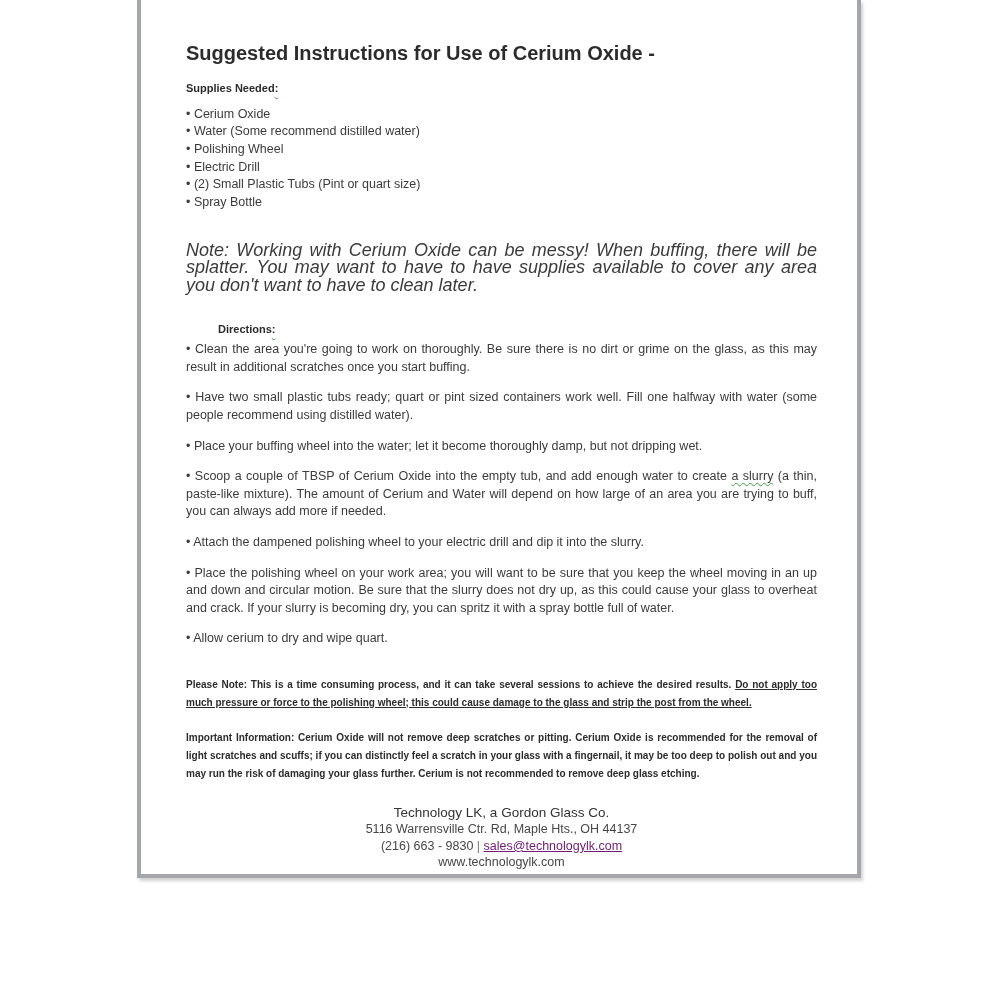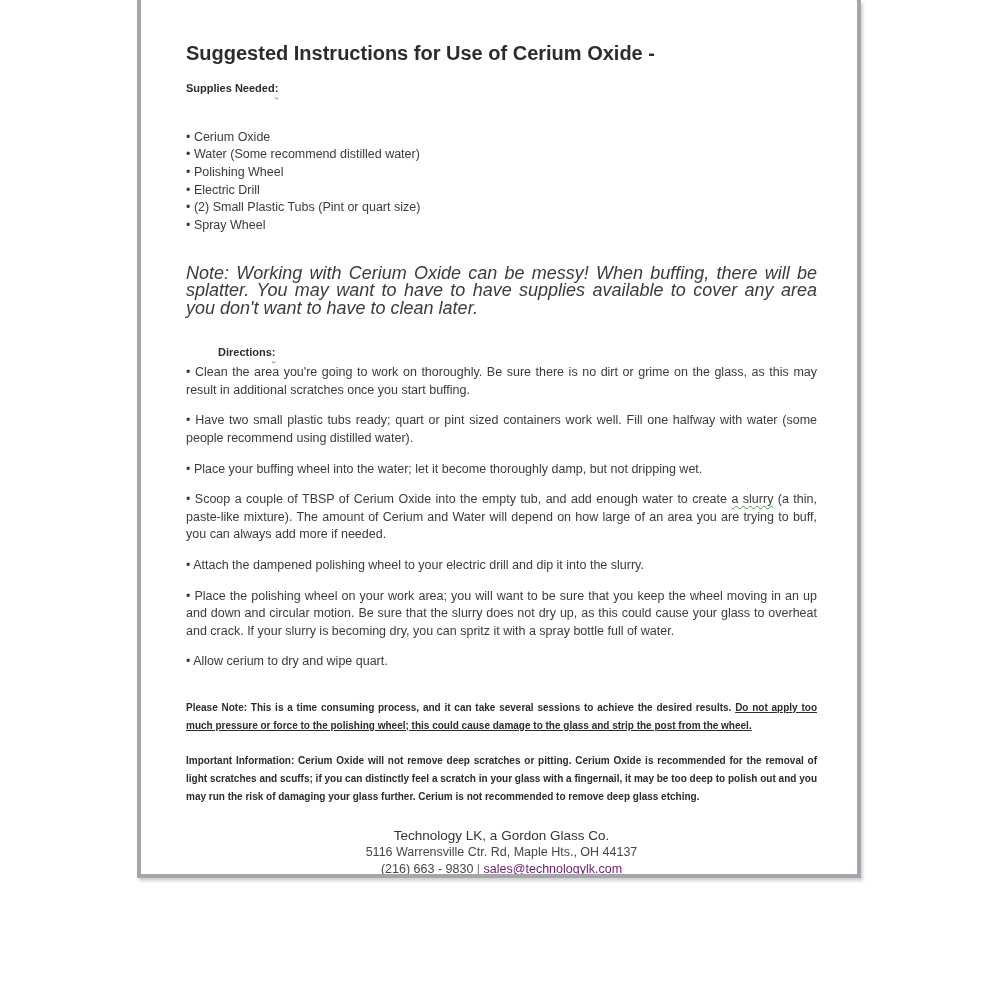--- a/index.html
+++ b/index.html
@@ -35,21 +35,21 @@
     font-weight: 700;
     color: #2c2c2c;
     margin: 0 0 14px 0;
   }
   .sec-heading {
     font-size: 11px;
     font-weight: 700;
     color: #2c2c2c;
     margin: 14px 0 0 0;
   }
-  .supplies-list { margin-top: 31px; }
+  .supplies-list { margin-top: 8px; }
   .supplies-list .li { line-height: 17.7px; }
   .bullet { display: inline; }
   .note-par {
     font-style: italic;
     font-size: 18px;
     text-align: justify;
     margin: 30px 0 0 0;
   }
   .dir-heading { margin-top: 26px; padding-left: 32px; }
   .dir-p {
@@ -112,21 +112,21 @@
     <div class="title">Suggested Instructions for Use of Cerium Oxide -</div>
 
     <div class="sec-heading"><span>Supplies Needed</span><span class="colon-squiggle">:</span></div>
 
     <div class="supplies-list">
       <div class="li"><span class="bullet">•</span> <span>Cerium Oxide</span></div>
       <div class="li"><span class="bullet">•</span> <span>Water (Some recommend distilled water)</span></div>
       <div class="li"><span class="bullet">•</span> <span>Polishing Wheel</span></div>
       <div class="li"><span class="bullet">•</span> <span>Electric Drill</span></div>
       <div class="li"><span class="bullet">•</span> <span>(2) Small Plastic Tubs (Pint or quart size)</span></div>
-      <div class="li"><span class="bullet">•</span> <span>Spray Wheel</span></div>
+      <div class="li"><span class="bullet">•</span> <span>Spray Bottle</span></div>
     </div>
 
     <p class="note-par">Note: Working with Cerium Oxide can be messy!  When buffing, there will be splatter.  You may want to have to have supplies available to cover any area you don't want to have to clean later.</p>
 
     <div class="sec-heading dir-heading"><span>Directions</span><span class="colon-squiggle">:</span></div>
 
     <p class="dir-p first"><span class="bullet">•</span> <span>Clean the area you're going to work on thoroughly.  Be sure there is no dirt or grime on the glass, as this may result in additional scratches once you start buffing.</span></p>
 
     <p class="dir-p"><span class="bullet">•</span> <span>Have two small plastic tubs ready; quart or pint sized containers work well.  Fill one halfway with water (some people recommend using distilled water).</span></p>
 

